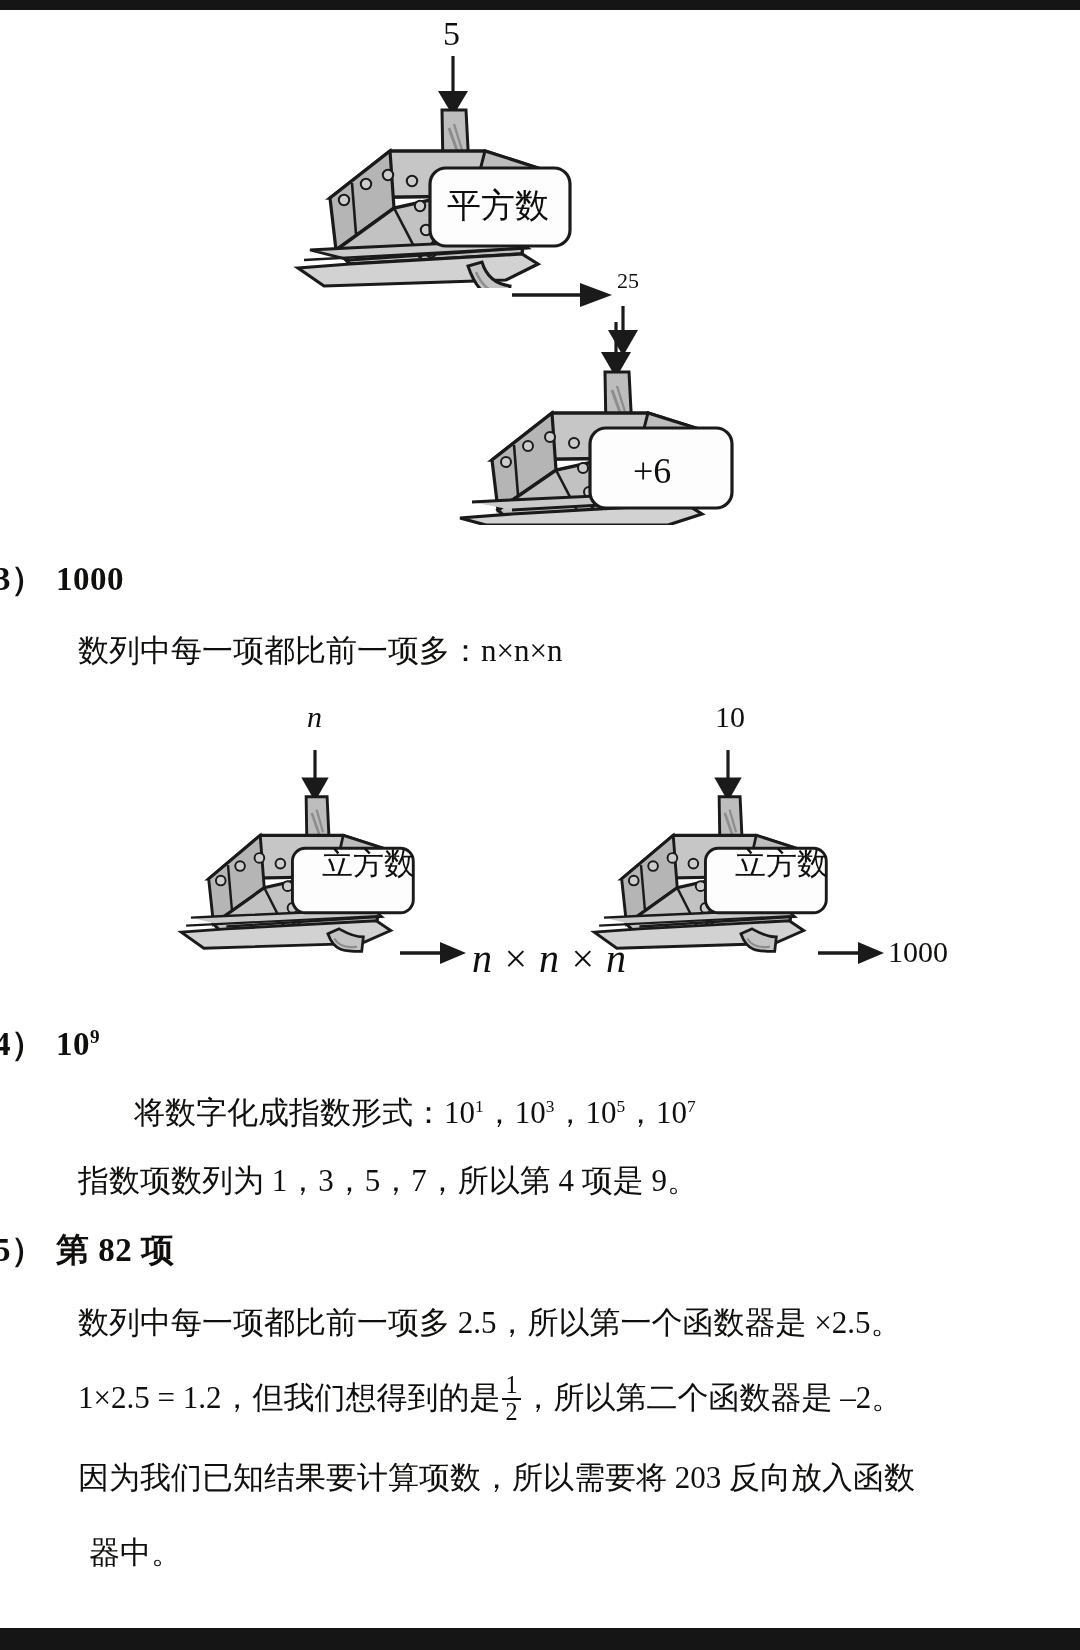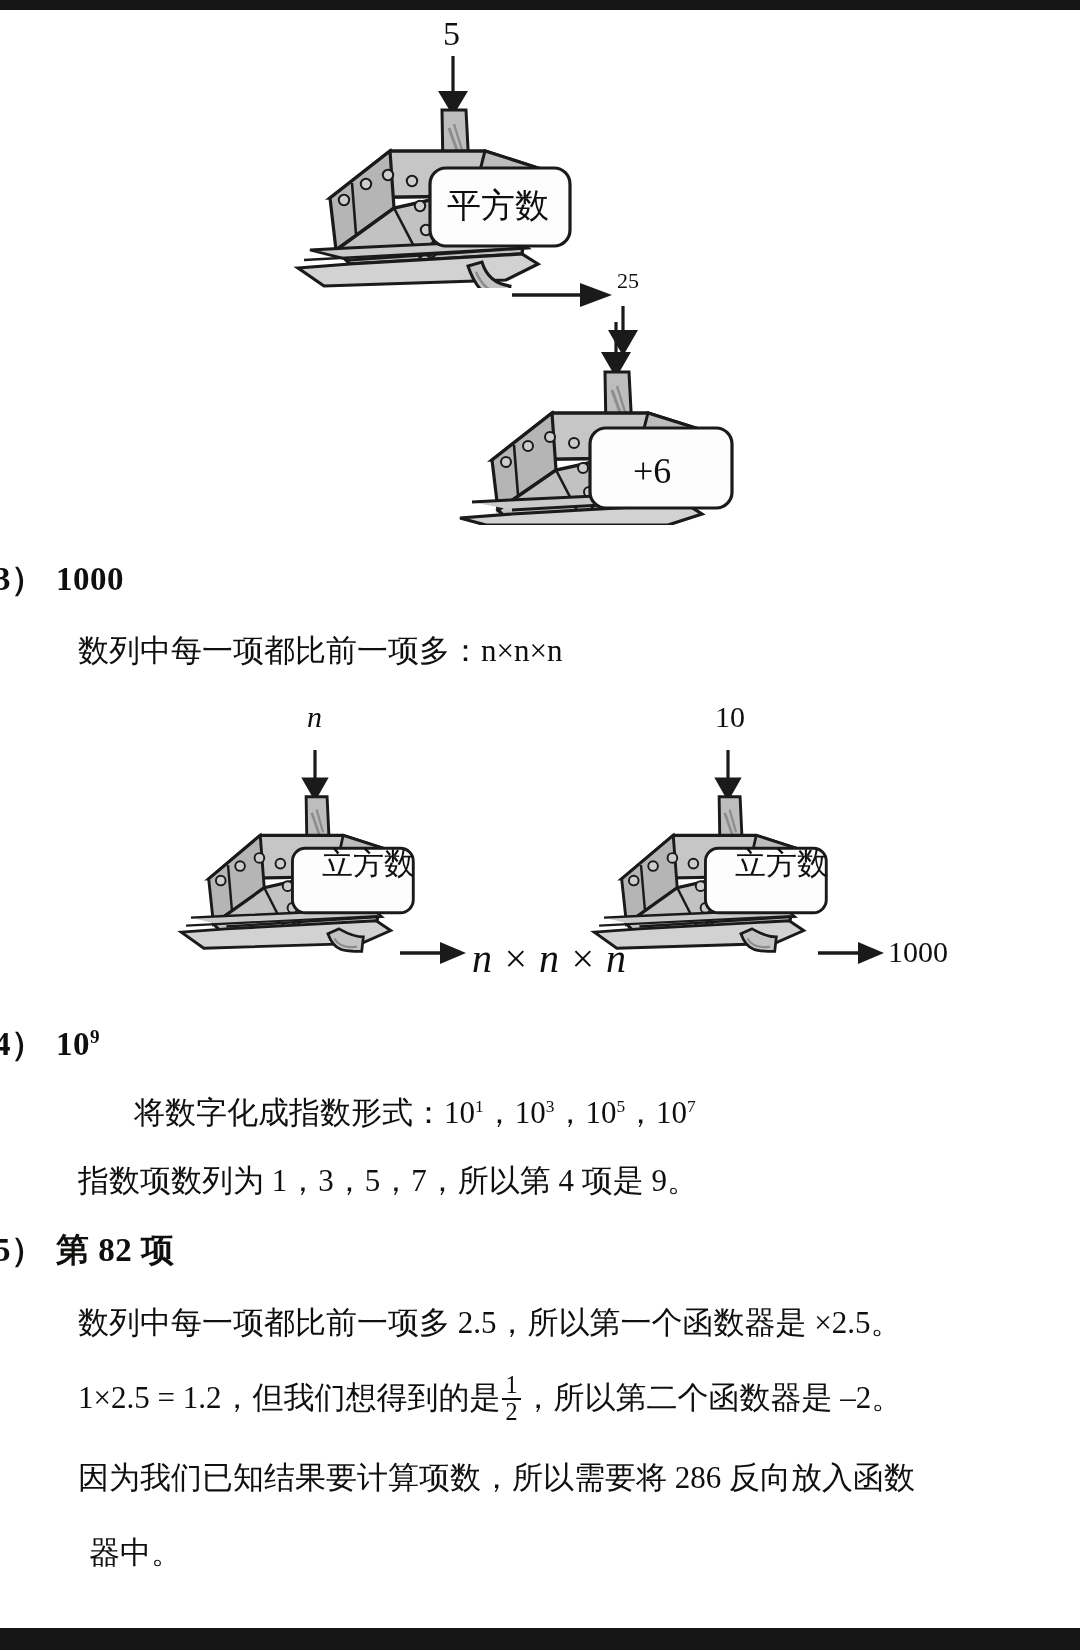--- a/index.html
+++ b/index.html
@@ -329,17 +329,17 @@
 
   <div class="para" style="left:78px; top:1300px;">数列中每一项都比前一项多 2.5，所以第一个函数器是 ×2.5。</div>
 
   <div class="para" style="left:78px; top:1375px;">
     <span>1×2.5 = 1.2，但我们想得到的是</span><span class="frac">
         <span class="num">1</span>
         <span class="den">2</span>
       </span><span>，所以第二个函数器是 –2。</span>
   </div>
 
-  <div class="para" style="left:78px; top:1455px;">因为我们已知结果要计算项数，所以需要将 286 反向放入函数</div>
+  <div class="para" style="left:78px; top:1455px;">因为我们已知结果要计算项数，所以需要将 203 反向放入函数</div>
 
   <div class="para" style="left:78px; top:1530px;margin-left:11px;">器中。</div>
 
 </div>
 
 </body></html>

